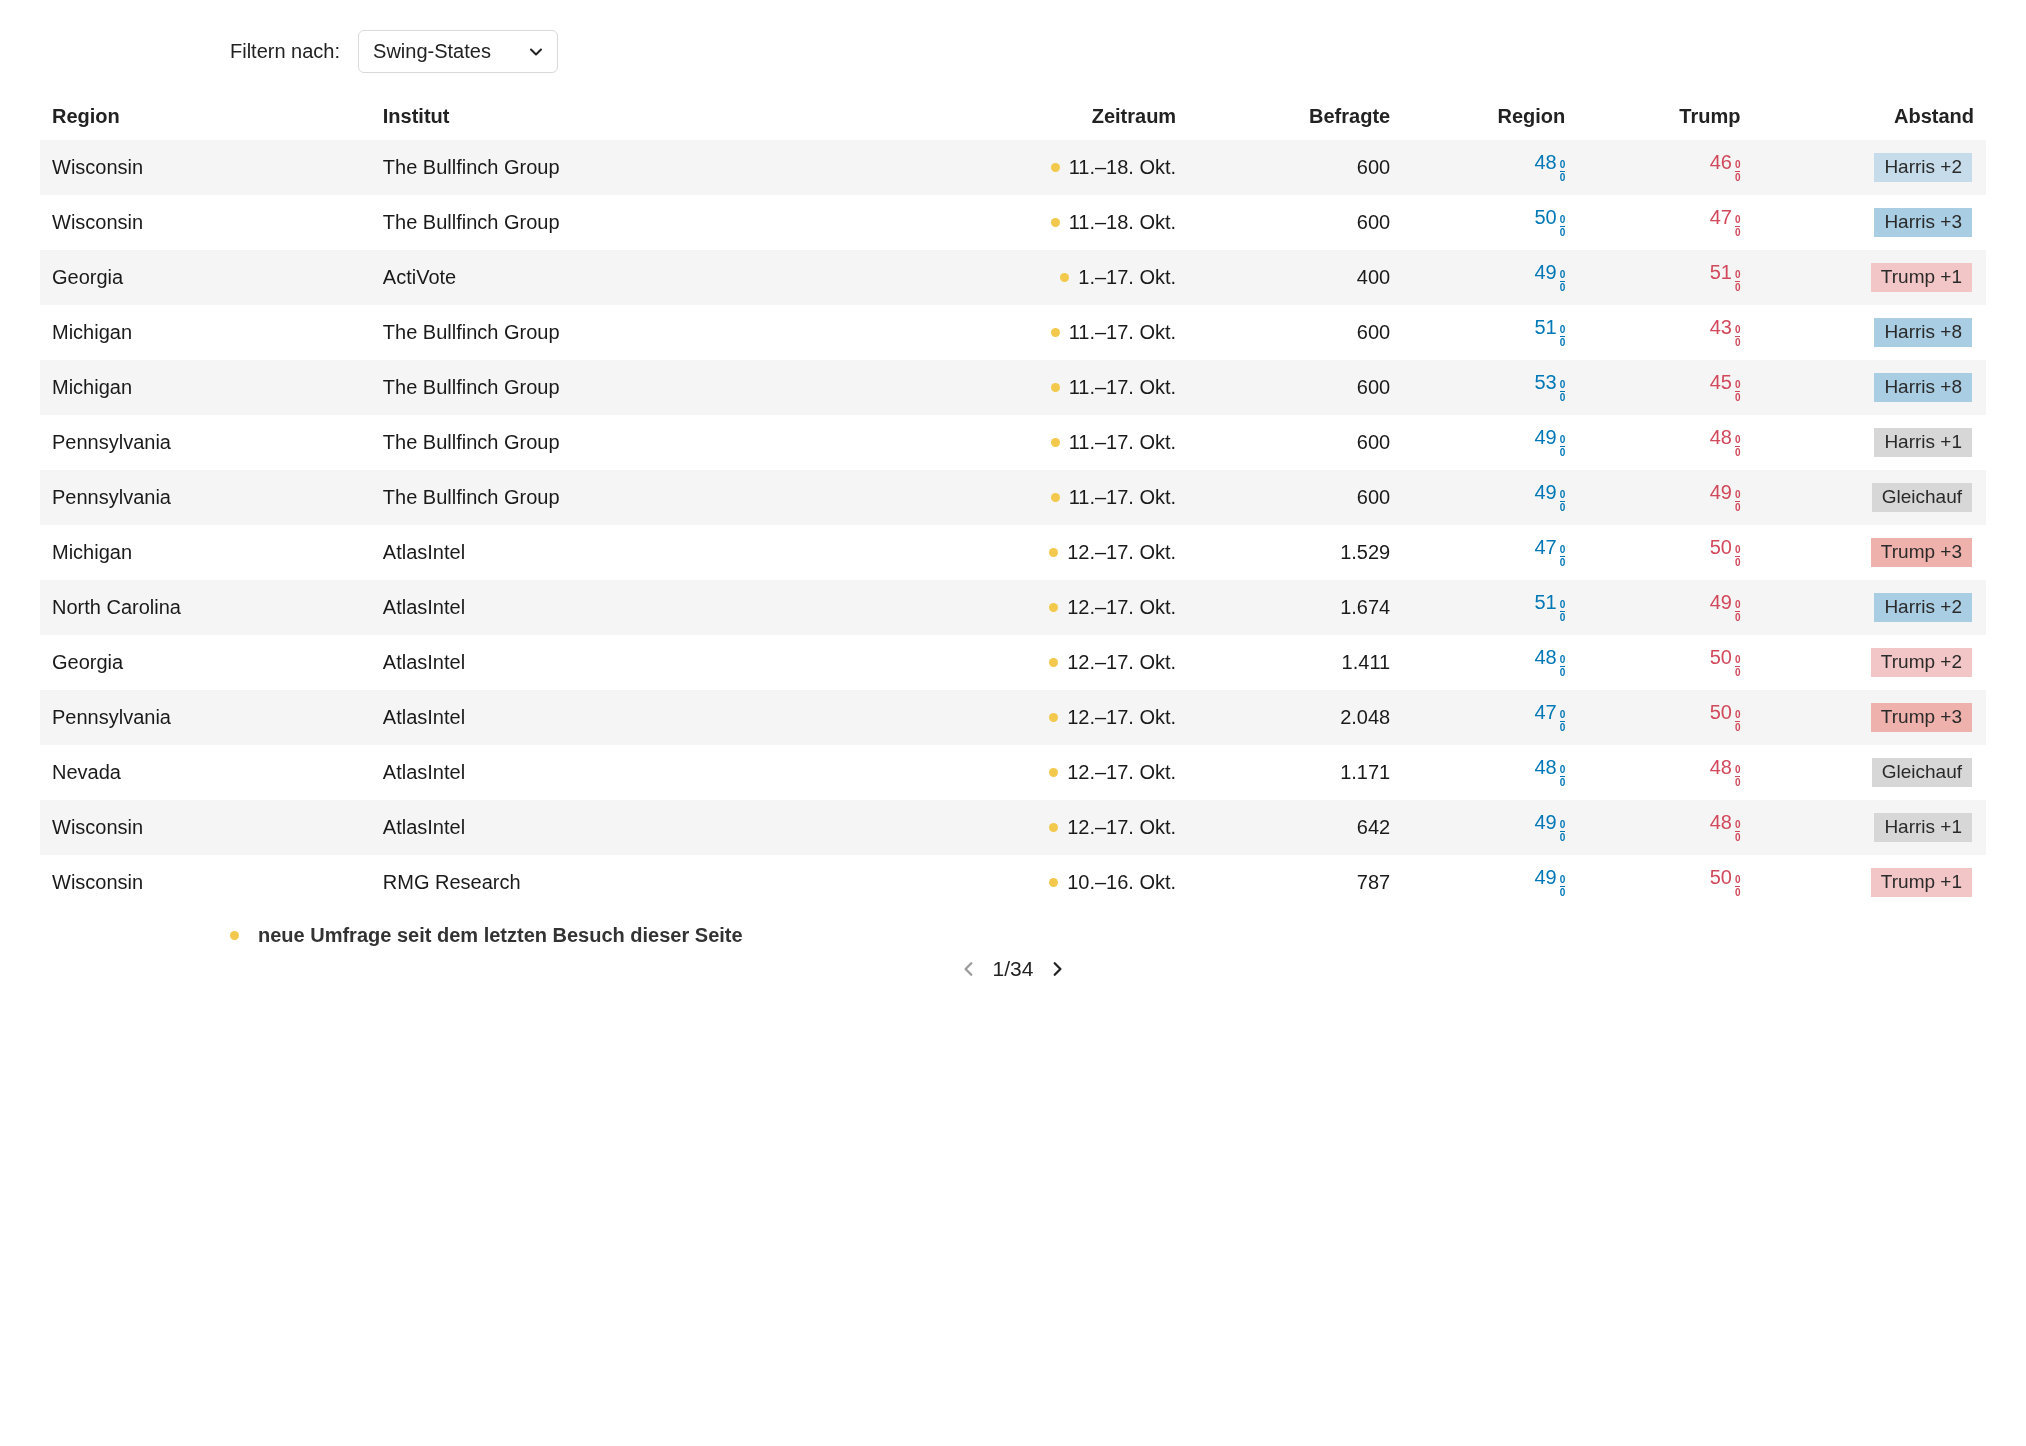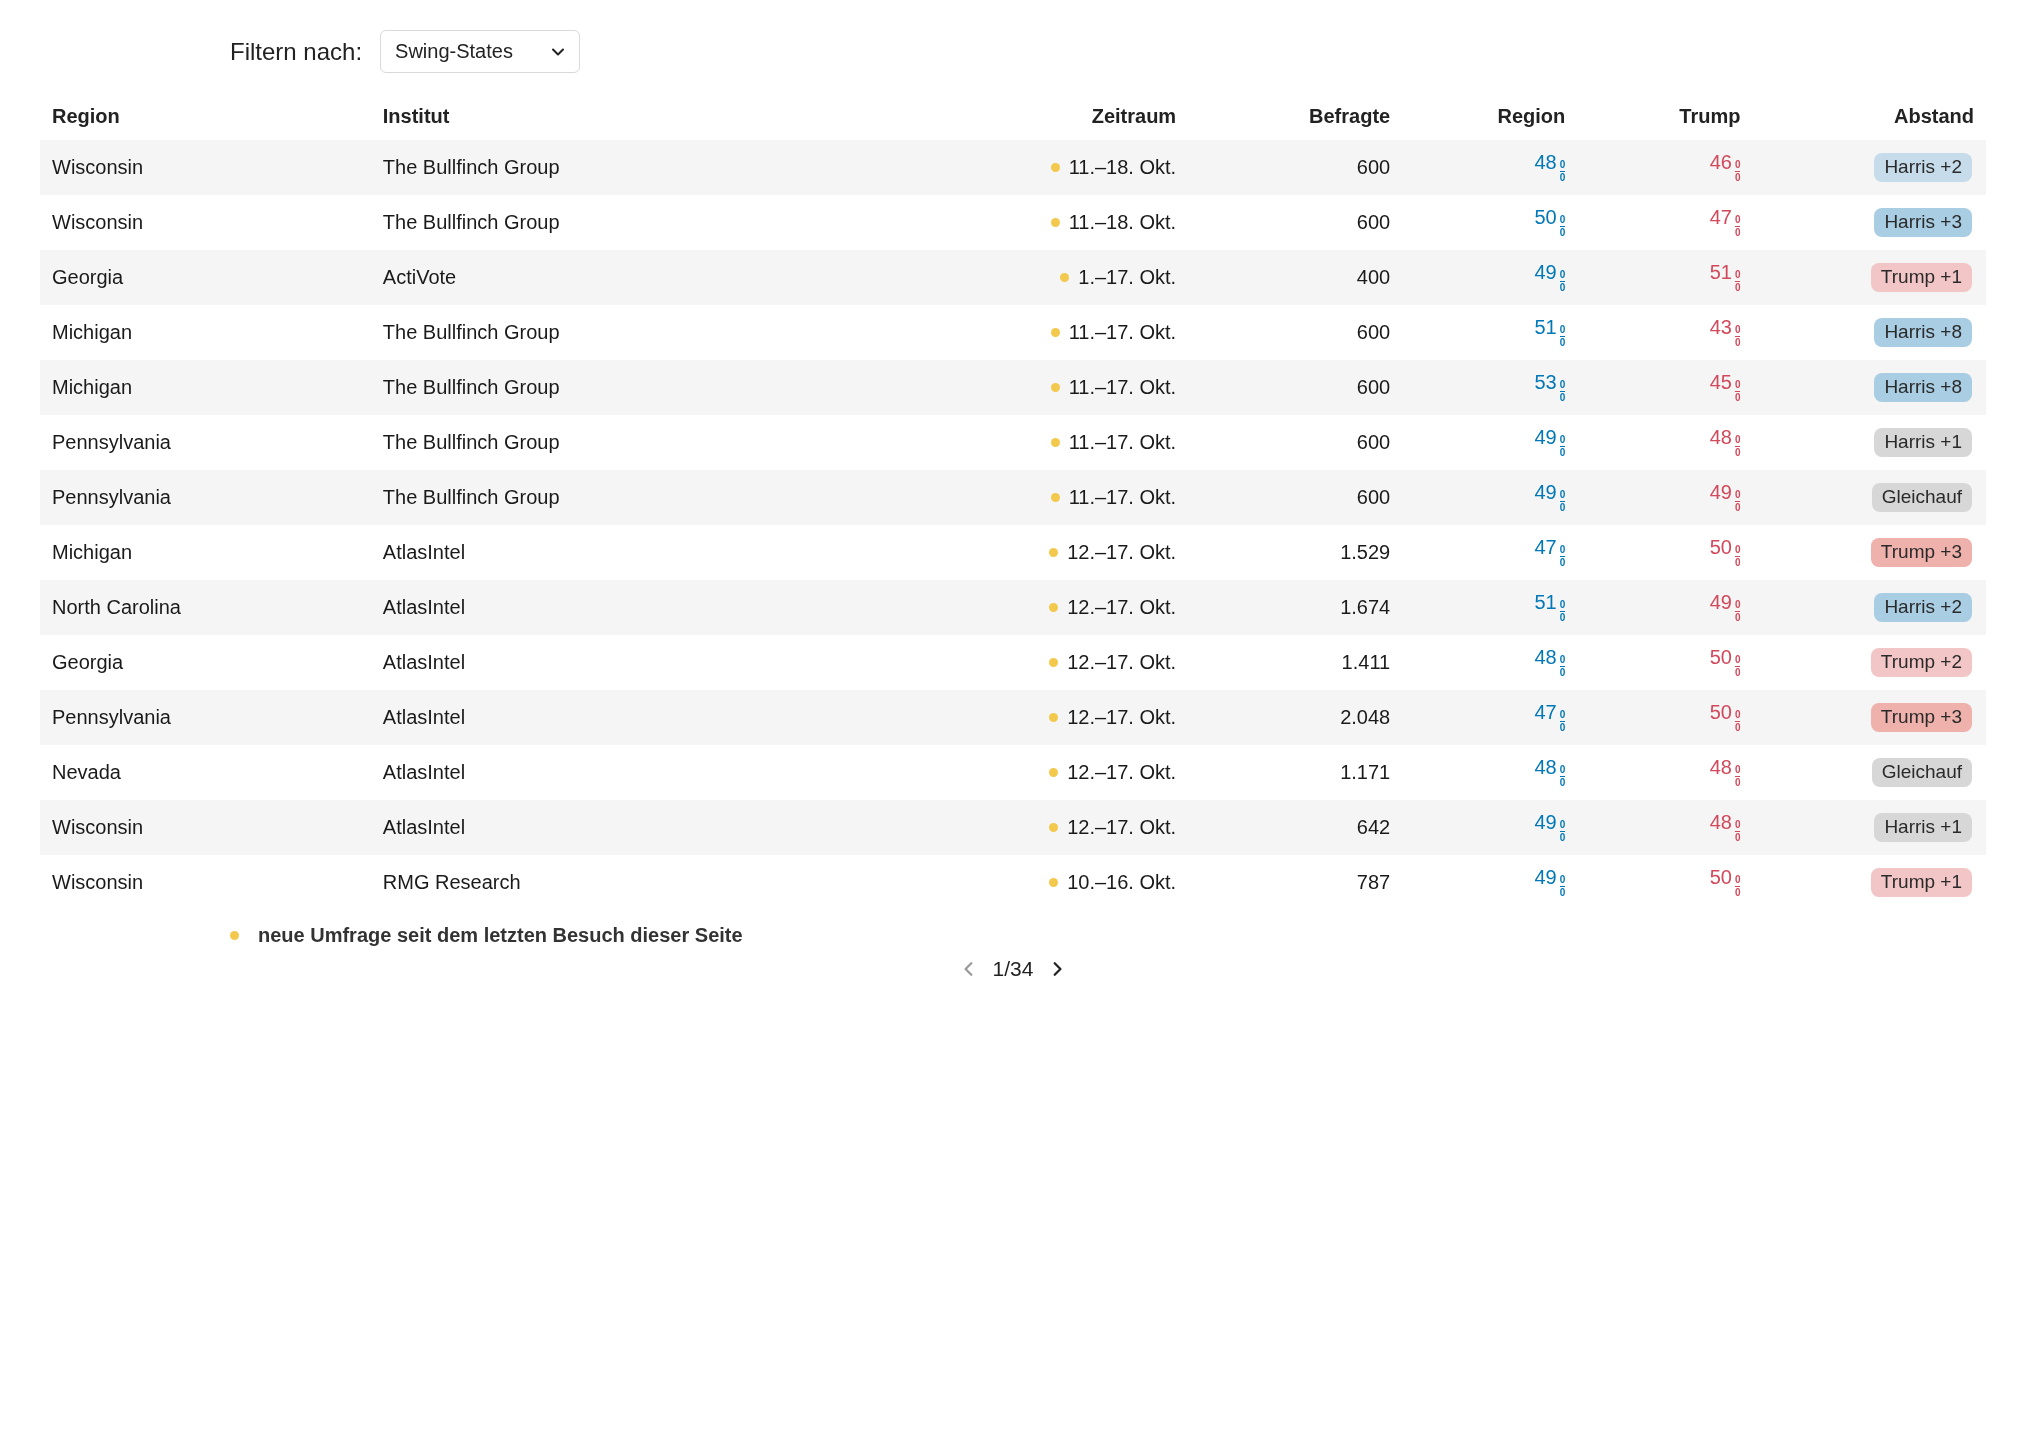--- a/index.html
+++ b/index.html
@@ -26,21 +26,21 @@
     padding:30px 40px 50px;
   }
   
   .filter-row{
     display:flex;
     align-items:center;
     gap:18px;
     margin:0 0 18px 190px;
   }
   .filter-label{
-    font-size:24px;
+    font-size:20px;
     color:#222;
   }
   .dropdown{
     display:flex;
     align-items:center;
     justify-content:space-between;
     gap:24px;
     border:1px solid var(--border);
     border-radius:6px;
     padding:9px 14px;
@@ -94,21 +94,21 @@
   .pct-frac .d{border-top:1.4px solid currentColor;margin-top:1px;padding-top:1px;}
   .period-cell{text-align:right;}
   .dot{
     display:inline-block;width:9px;height:9px;border-radius:50%;
     background:var(--dot);margin-right:9px;position:relative;top:-2px;
   }
   td.tag-cell{text-align:right;padding-right:14px;}
   .tag{
     display:inline-block;
     padding:3px 10px 4px;
-    border-radius:8px;
+    border-radius:0;
     font-size:19px;
     color:#2a2a2a;
     min-width:96px;
     text-align:center;
   }
   .tag.harris    {background:var(--tag-harris-bg);}
   .tag.harris-s  {background:var(--tag-harris-strong);}
   .tag.trump     {background:var(--tag-trump-bg);}
   .tag.trump-s   {background:var(--tag-trump-strong);}
   .tag.tie       {background:var(--tag-tie-bg);}

